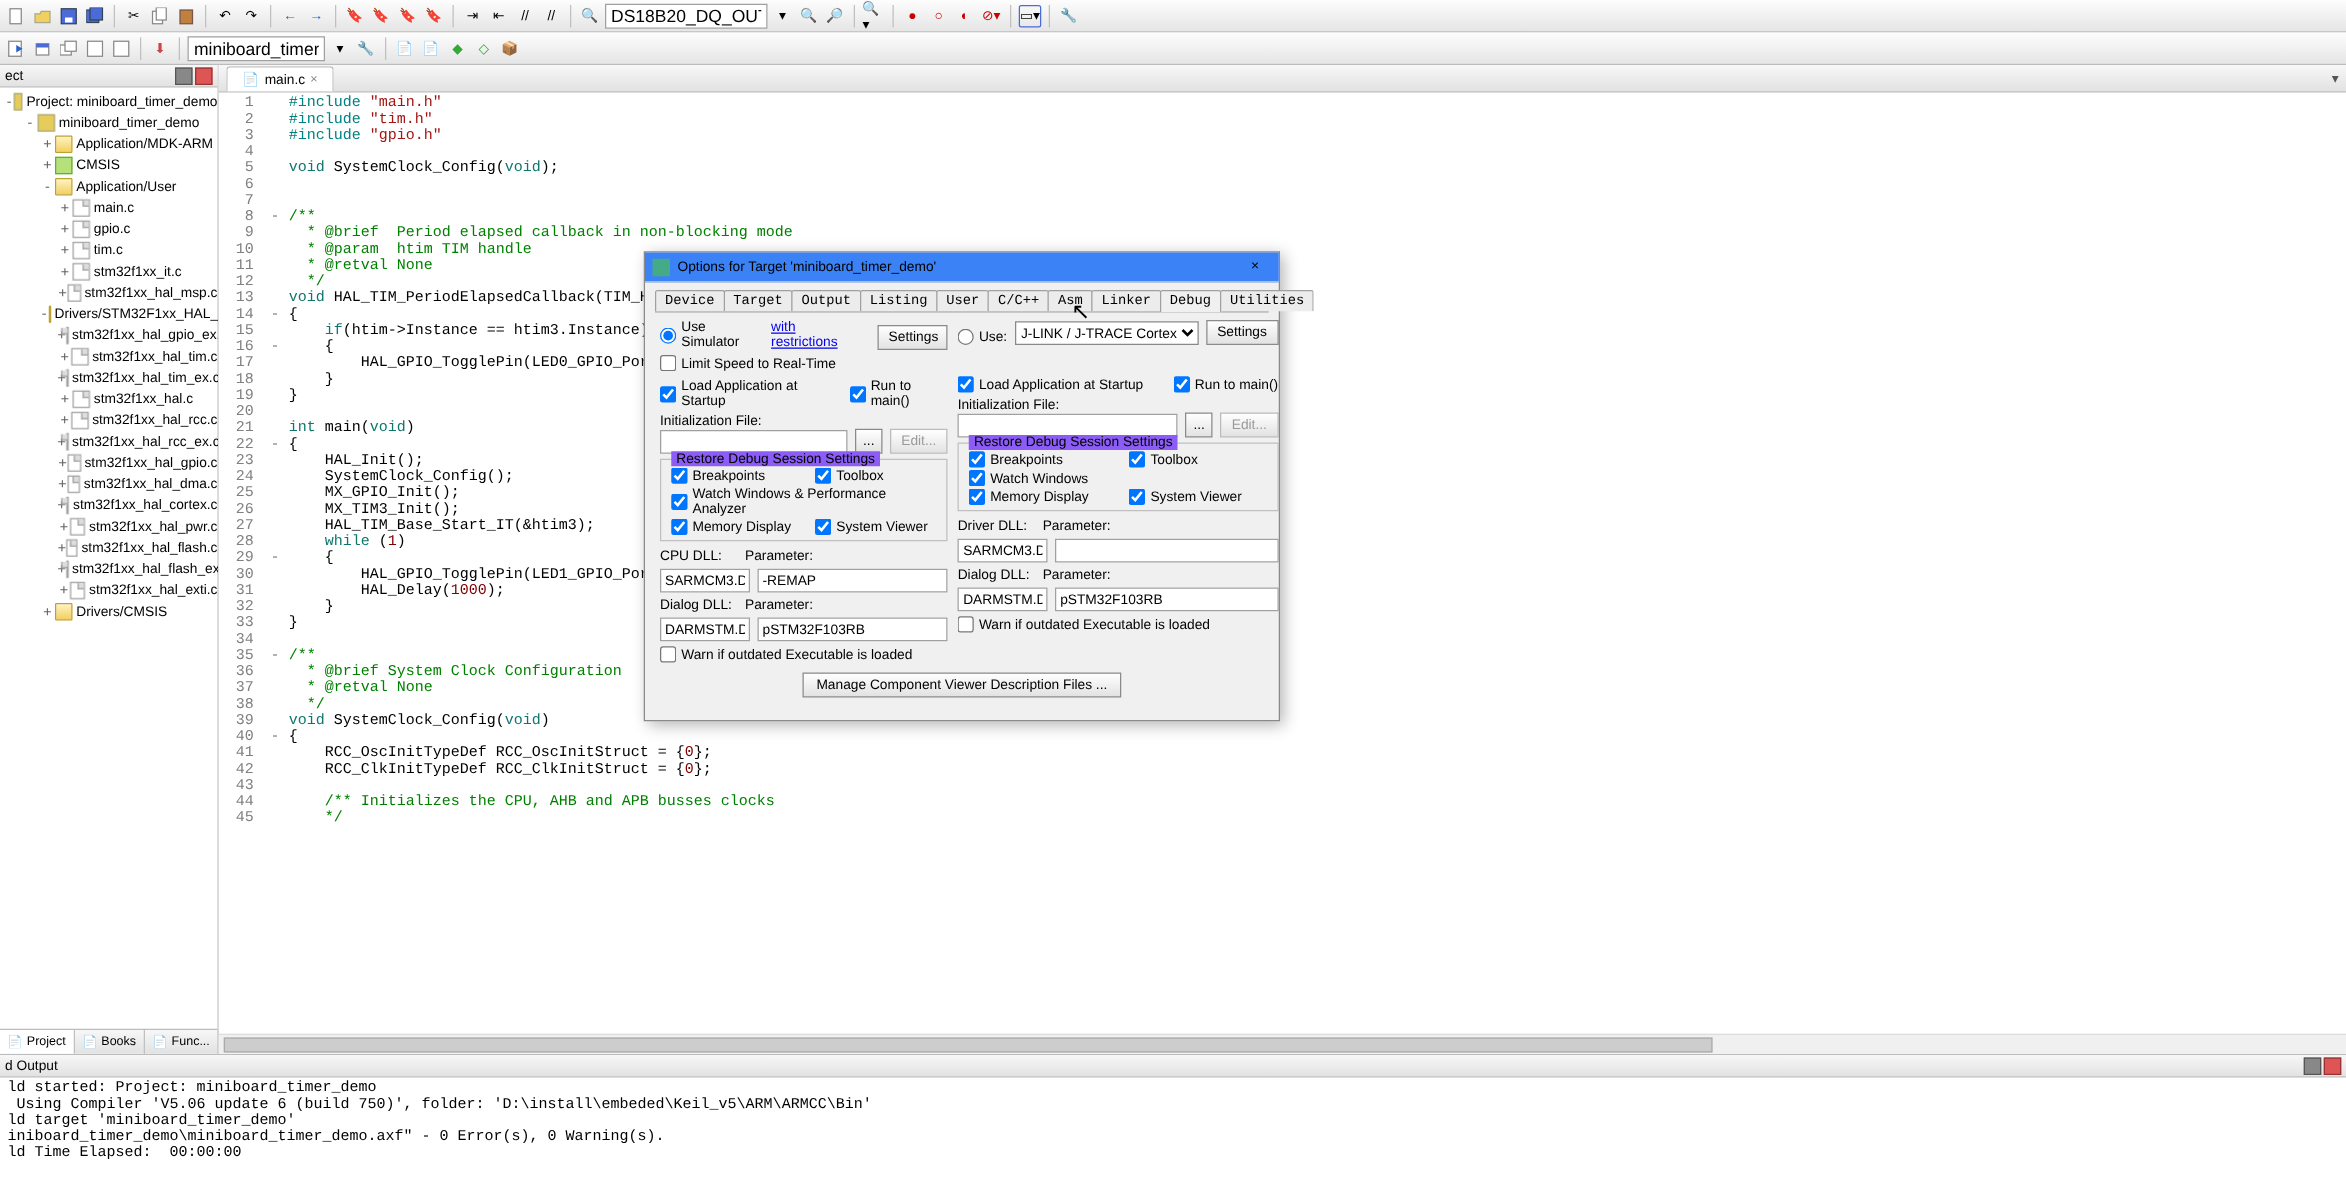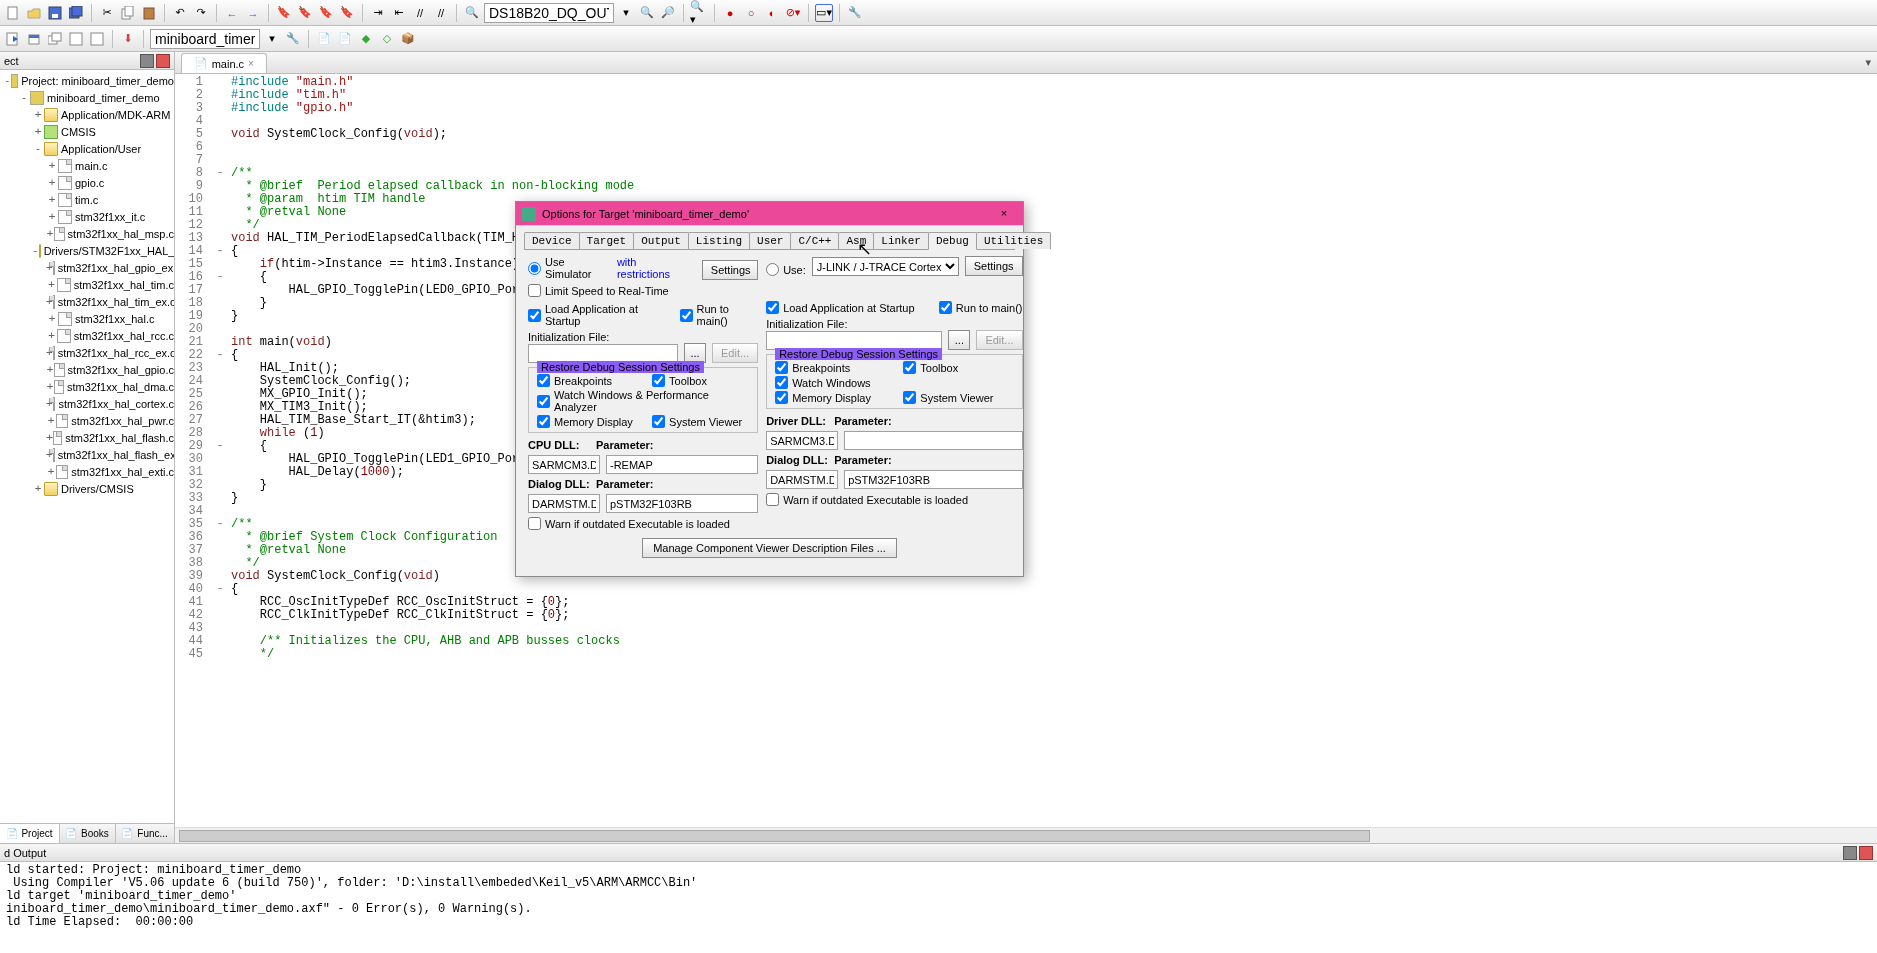--- a/index.html
+++ b/index.html
@@ -35,58 +35,58 @@
 .editor-area { flex:1; display:flex; flex-direction:column; background:#fff; min-width:0; }
 .editor-tabs { display:flex; background:linear-gradient(#f7f7f7,#e2e2e2); border-bottom:1px solid #bcbcbc; height:22px; align-items:flex-end; padding-left:6px; position:relative;}
 .editor-tab { background:#fff; border:1px solid #bcbcbc; border-bottom:none; border-radius:3px 3px 0 0; padding:2px 12px; font-size:11px; display:flex; align-items:center; gap:4px; height:20px;}
 .editor-tab .x { color:#888; font-size:10px;}
 .editor-tabs .dd { position:absolute; right:6px; top:4px; color:#555;}
 .code-view { flex:1; overflow:auto; font-family:"Courier New",monospace; font-size:12px; line-height:13px; padding-top:2px; position:relative; white-space:pre; }
 .code-line { display:flex; }
 .gutter { width:40px; text-align:right; padding-right:12px; color:#808080; user-select:none; background:#fff; }
 .fold { width:10px; color:#808080; text-align:center; }
 .code { padding-left:6px; }
-.kw { color:#7f1d1d; }
+.kw { color:#0f766e; }
 .pp { color:#008080; }
 .str { color:#a31515; }
 .cm { color:#008000; }
 .num { color:#800000; }
 .hscroll { height:16px; background:#f0f0f0; border-top:1px solid #ddd; position:relative;}
 .hscroll .thumb { position:absolute; left:4px; top:2px; height:12px; width:70%; background:#cdcdcd; border:1px solid #aaa;}
 
 
 .output-panel { height:110px; border-top:1px solid #bcbcbc; display:flex; flex-direction:column; background:#fff;}
 .output-body { flex:1; font-family:"Courier New",monospace; font-size:12px; white-space:pre; overflow:auto; padding:2px 6px; line-height:13px;}
 
 
 .dialog-backdrop { position:absolute; left:515px; top:201px; width:509px; background:#f0f0f0; border:1px solid #8a8a8a; box-shadow:3px 3px 12px rgba(0,0,0,.3); font-size:11px;}
-.dlg-title { height:24px; background:#ec4899; border-bottom:1px solid #d0d0d0; display:flex; align-items:center; padding:0 6px; justify-content:space-between;}
+.dlg-title { height:24px; background:#3b82f6; border-bottom:1px solid #d0d0d0; display:flex; align-items:center; padding:0 6px; justify-content:space-between;}
 .dlg-title .tleft { display:flex; align-items:center; gap:6px;}
 .dlg-title .ticn { width:14px; height:14px; background:#4a8; display:inline-block;}
 .dlg-title .x { width:26px; height:18px; text-align:center; line-height:16px;}
 .dlg-tabs { display:flex; padding:6px 8px 0; gap:0; font-family:"Courier New",monospace; font-size:11px;}
 .dlg-tab { padding:2px 7px; border:1px solid #a0a0a0; border-bottom:none; background:#ececec; margin-right:-1px; border-radius:2px 2px 0 0;}
 .dlg-tab.active { background:#f0f0f0; position:relative; z-index:2; border-bottom:1px solid #f0f0f0; margin-bottom:-1px;}
 .dlg-body { border-top:1px solid #a0a0a0; margin:0 8px 8px; padding:6px 4px; background:#f0f0f0;}
 .cols { display:flex; gap:8px;}
 .col { flex:1; }
 .row { display:flex; align-items:flex-end; gap:6px; margin-bottom:4px;}
 .row input[type=text] { height:19px; border:1px solid #a0a0a0; background:#fff; font-size:11px; padding:0 3px; flex:1;}
 .row input[type=text].fixedw { flex:0; }
 .dlg-btn { height:20px; min-width:58px; background:linear-gradient(#fff,#e2e2e2); border:1px solid #8a8a8a; font-size:11px; padding:0 10px;}
 .dlg-btn.small { min-width:44px; padding:0 8px;}
 .dlg-btn:disabled { color:#9a9a9a; border-color:#bbb;}
-.lnk { color:#0000ee; cursor:pointer;}
+.lnk { color:#0000ee; text-decoration:underline; cursor:pointer;}
 .sel { height:19px; border:1px solid #888; background:#fff; font-size:11px; flex:1;}
 .group { border:1px solid #c0c0c0; padding:6px 8px 4px; margin:4px 0 6px; position:relative;}
 .group .legend { position:absolute; top:-7px; left:8px; background:#8b5cf6; padding:0 4px; font-size:11px;}
 .chk { display:flex; align-items:center; gap:4px; font-size:11px;}
 input[type=checkbox],input[type=radio] { margin:0; }
 .grid2 { display:grid; grid-template-columns: 1fr 1fr; gap:2px 18px;}
-.lblw { width:62px;font-weight:bold;}
+.lblw { width:62px;}
 .dlg-footer { display:flex; justify-content:center; gap:18px; padding:8px;}
 .dlg-footer .dlg-btn { min-width:74px;}
 .cursor-img { position:absolute; pointer-events:none; z-index:999; font-size:18px; color:#000;}
 
 
 svg { display:block; }
 </style>
 </head>
 <body>
 

